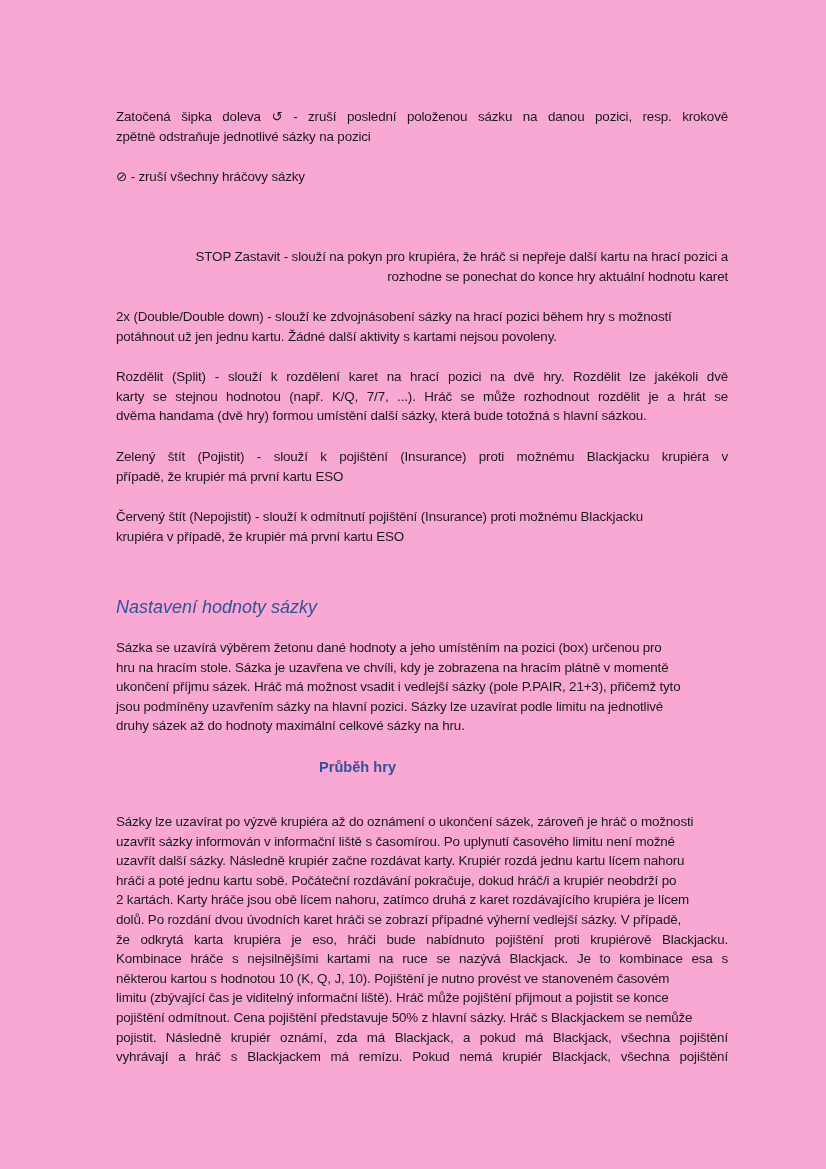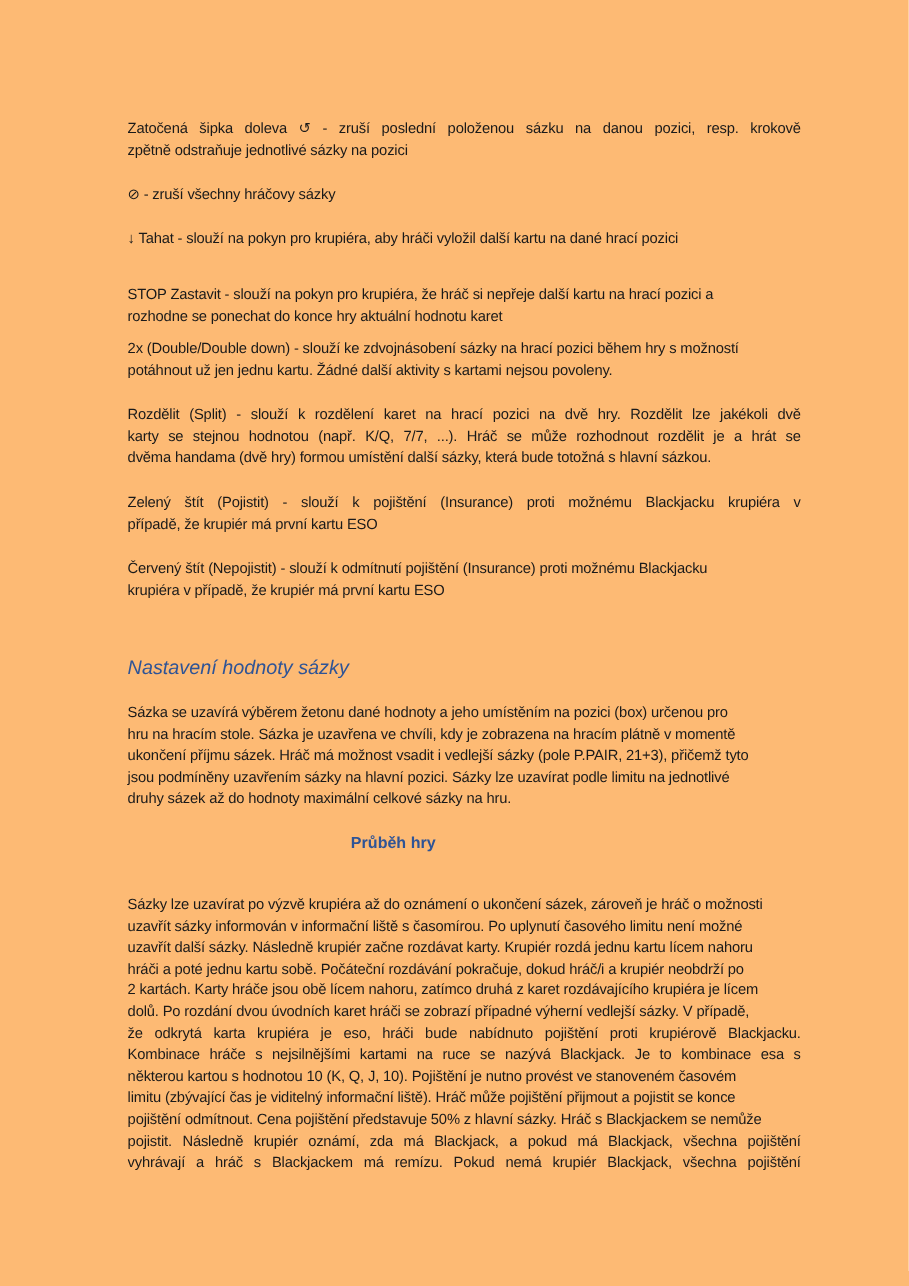--- a/index.html
+++ b/index.html
@@ -1,43 +1,40 @@
 <!DOCTYPE html>
 <html><head>
 <meta charset="utf-8">
 <style>
   html, body { margin: 0; padding: 0; background: #ffffff; }
   body { width: 826px; height: 1169px; position: relative; overflow: hidden;
          font-family: "Liberation Sans", sans-serif; color: #1a1a1a; }
-  .page { position: absolute; left: 0; top: 0; width: 826px; height: 1169px; background: #fdba74; }
+  .page { position: absolute; left: 0; top: 0; width: 826px; height: 1169px; background: #f9a8d4; }
   .block { position: absolute; left: 116px; width: 612px; font-size: 13.4px; line-height: 19.6px; letter-spacing: -0.15px; }
   .line { display: block; white-space: nowrap; }
   .jline { display: block; text-align: justify; text-align-last: justify; white-space: normal; height: 19.6px; overflow: hidden; }
   .sub { position: absolute; left: 116px; font-size: 18px; font-style: italic; color: #2f5496; }
   .h2 { position: absolute; left: 0; width: 715px; text-align: center; font-size: 14.6px; font-weight: bold; color: #2f5496; }
 </style>
 </head>
 <body>
 
 <div class="page">
 
   <div class="block" style="top:107px;">
     <span class="jline">Zatočená šipka doleva ↺ - zruší poslední položenou sázku na danou pozici, resp. krokově</span>
     <span class="line" style="display: block;">zpětně odstraňuje jednotlivé sázky na pozici</span>
   </div>
 
   <div class="block" style="top:167px;">
     <span class="line" style="display: block;">⊘ - zruší všechny hráčovy sázky</span>
   </div>
 
-  <div class="block" style="top:207px;">
-    <span class="line" style="display: block;">↓ Tahat - slouží na pokyn pro krupiéra, aby hráči vyložil další kartu na dané hrací pozici</span>
-  </div>
 
-  <div class="block" style="top:258px;">
+  <div class="block" style="top:247px;text-align:right;">
     <span class="line" style="display: block;">STOP Zastavit - slouží na pokyn pro krupiéra, že hráč si nepřeje další kartu na hrací pozici a</span>
     <span class="line" style="display: block;">rozhodne se ponechat do konce hry aktuální hodnotu karet</span>
   </div>
 
   <div class="block" style="top:307px;">
     <span class="line" style="display: block;">2x (Double/Double down) - slouží ke zdvojnásobení sázky na hrací pozici během hry s možností</span>
     <span class="line" style="display: block;">potáhnout už jen jednu kartu. Žádné další aktivity s kartami nejsou povoleny.</span>
   </div>
 
   <div class="block" style="top:367px;">

